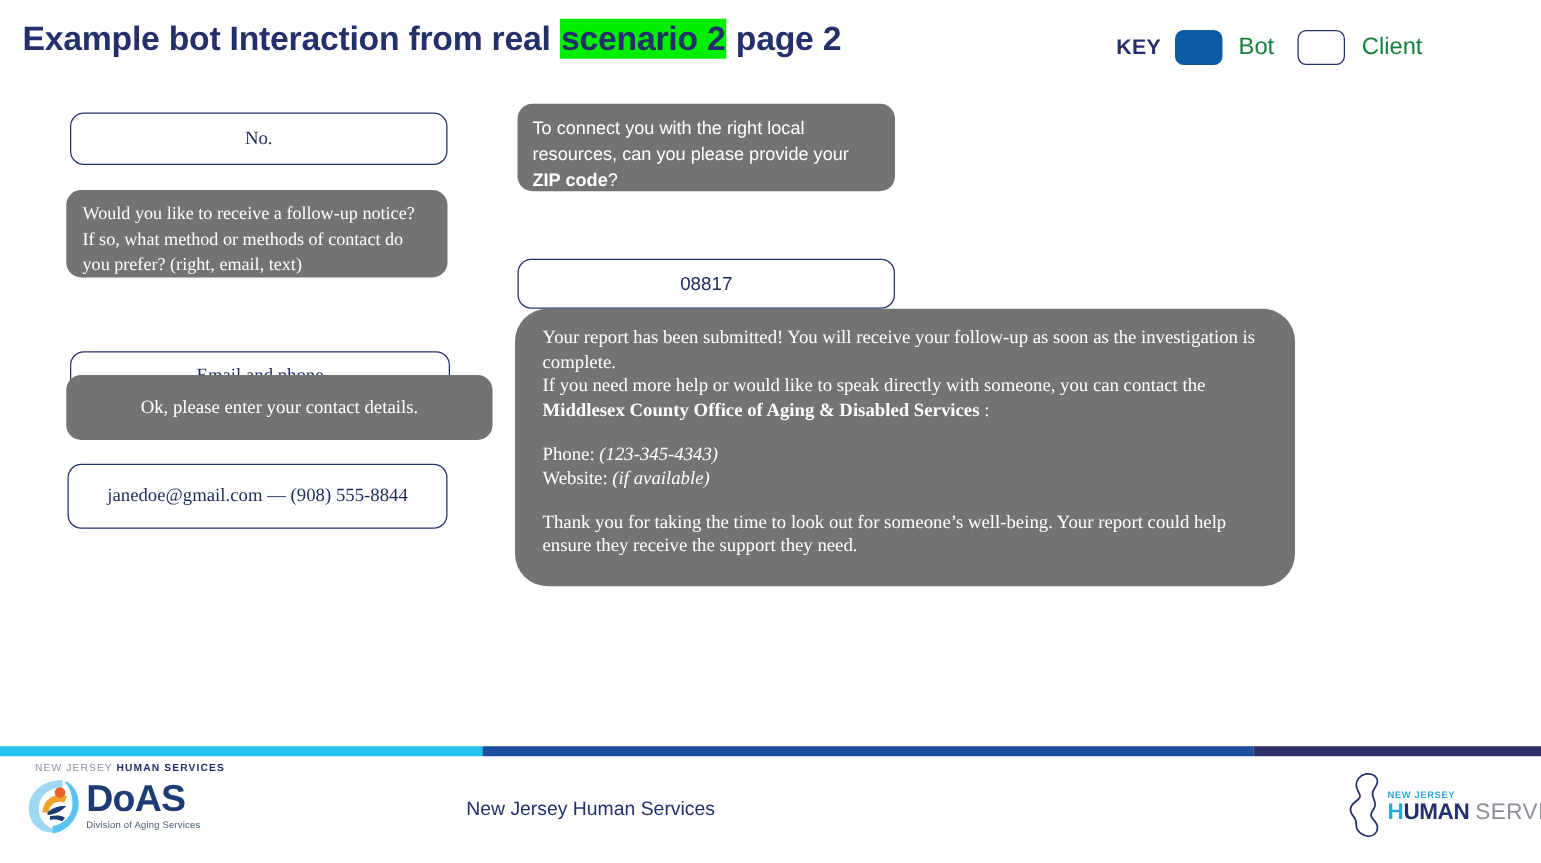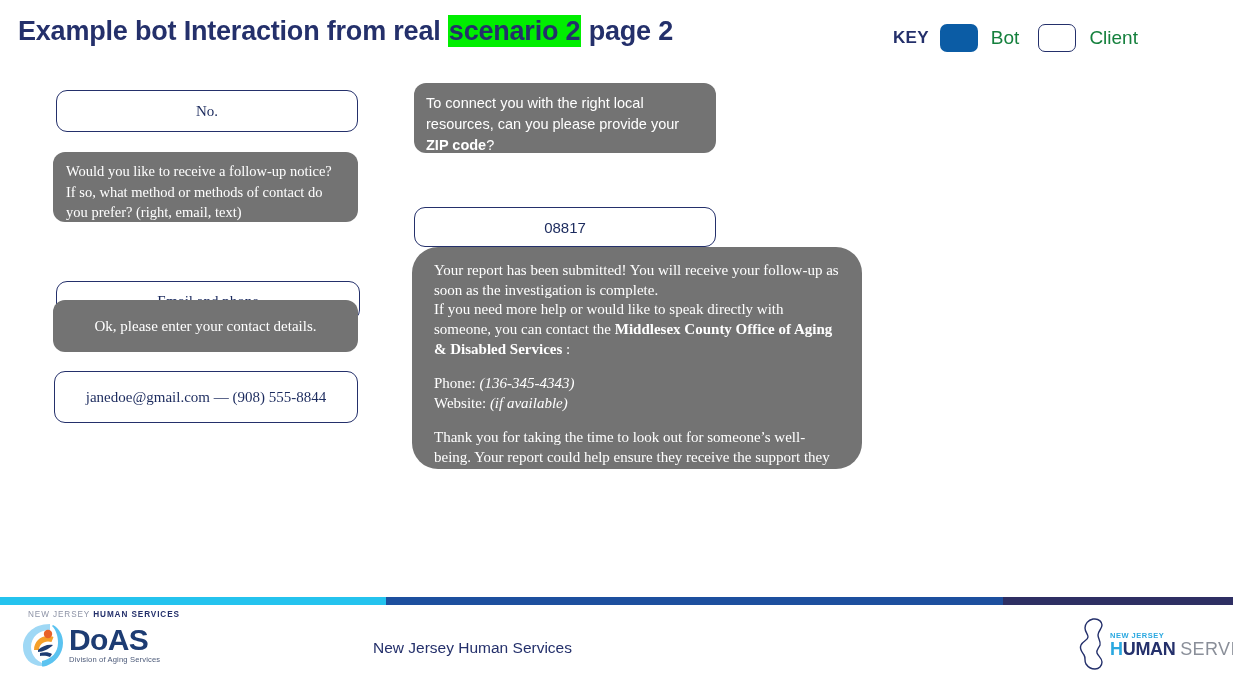--- a/index.html
+++ b/index.html
@@ -92,27 +92,27 @@
     font-family: "Liberation Serif", serif;
   }
   .sans {
     font-family: "Liberation Sans", sans-serif;
   }
 
   
   #bubble-no         { left: 56px;  top: 90px;  width: 302px; height: 42px;  font-size: 15px; }
   #bubble-followup   { left: 53px;  top: 152px; width: 305px; height: 70px;  padding: 9px 13px; font-size: 14.5px; line-height: 1.42; }
   #bubble-emailphone { left: 56px;  top: 241px; width: 304px; height: 40px;  font-size: 15px; margin-top: 40px; }
-  #bubble-contactdet { left: 53px;  top: 300px; width: 305px; height: 52px;  display: flex; align-items: center; justify-content: center; text-align: center; font-size: 15px; }
+  #bubble-contactdet { left: 53px;  top: 300px; width: 341px; height: 52px;  display: flex; align-items: center; justify-content: center; text-align: center; font-size: 15px; }
   #bubble-credentials{ left: 54px;  top: 371px; width: 304px; height: 52px;  font-size: 15px; }
 
   
   #bubble-zip        { left: 414px; top: 83px;  width: 302px; height: 70px;  padding: 10px 12px; font-size: 14.5px; line-height: 1.45; }
   #bubble-zipreply   { left: 414px; top: 180px; width: 302px; height: 40px;  font-size: 15px; margin-top: 27px; }
-  #bubble-summary    { left: 412px; top: 247px; width: 450px; height: 222px; padding: 14px 22px; font-size: 15px; line-height: 1.31; border-radius: 26px; }
+  #bubble-summary    { left: 412px; top: 247px; width: 624px; height: 222px; padding: 14px 22px; font-size: 15px; line-height: 1.31; border-radius: 26px; }
 
   #bubble-summary p { margin: 0; }
   #bubble-summary .gap { height: 15px; }
 
   
   .footer-bar {
     position: absolute;
     left: 0;
     top: 597px;
     width: 1233px;
@@ -223,21 +223,21 @@
 <div class="bubble bot sans" id="bubble-zip">
   <span>To connect you with the right local resources, can you please provide your </span><b>ZIP code</b><span>?</span>
 </div>
 
 <div class="bubble client sans" id="bubble-zipreply">08817</div>
 
 <div class="bubble bot serif" id="bubble-summary">
   <p>Your report has been submitted! You will receive your follow-up as soon as the investigation is complete.</p>
   <p><span>If you need more help or would like to speak directly with someone, you can contact the </span><b>Middlesex County Office of Aging &amp; Disabled Services</b><span> :</span></p>
   <div class="gap"></div>
-  <p><span>Phone:</span> <i>(136-345-4343)</i></p>
+  <p><span>Phone:</span> <i>(123-345-4343)</i></p>
   <p><span>Website:</span> <i>(if available)</i></p>
   <div class="gap"></div>
   <p>Thank you for taking the time to look out for someone’s well-being. Your report could help ensure they receive the support they need.</p>
 </div>
 
 <div class="footer-bar">
   <div class="seg1"></div>
   <div class="seg2"></div>
   <div class="seg3"></div>
 </div>

